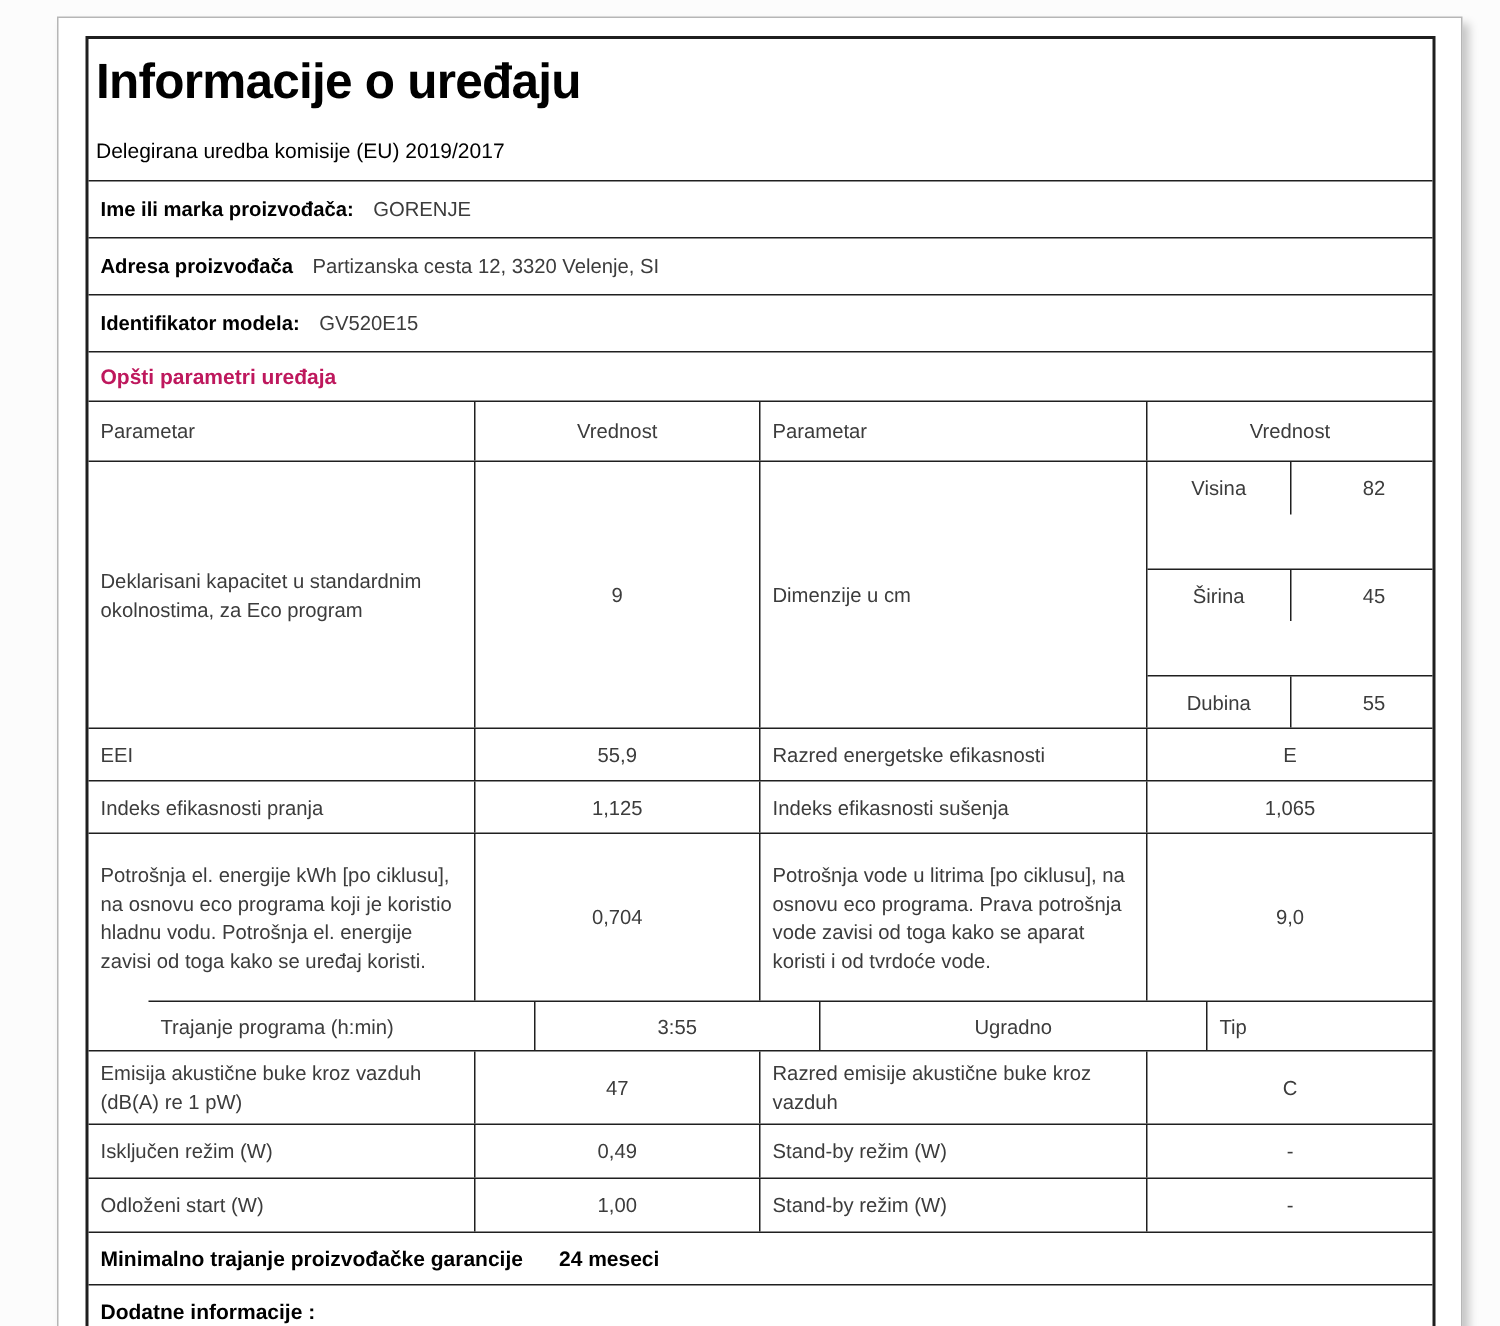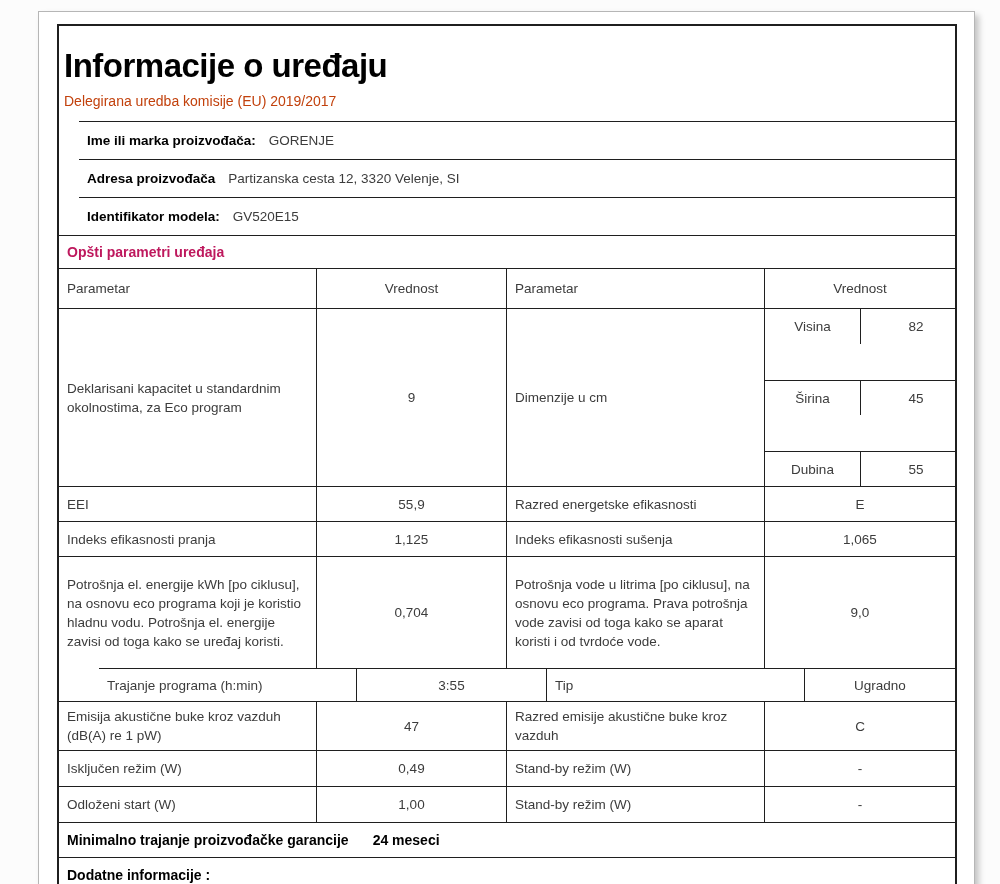--- a/index.html
+++ b/index.html
@@ -28,33 +28,31 @@
   }
 
   
   .title-block { padding: 10px 8px 12px 5px; min-height: 86px; }
   .doc-title {
     font-size: 33px;
     font-weight: bold;
     color: #000000;
     letter-spacing: -0.5px;
     line-height: 1.1;
-    margin-top: 12px;
-  }
-  .doc-subtitle { font-size: 14px; color: #c2410c; margin-top: 9px; }
+  }
+  .doc-subtitle { font-size: 14px; color: #000000; margin-top: 20px; }
 
   
   .info-row {
     border-top: 1px solid #1f1f1f;
     min-height: 38px;
     display: flex;
     align-items: center;
     padding: 4px 8px;
     font-size: 13.5px;
-    margin-left: 20px;
   }
   .info-row .lbl { font-weight: bold; color: #000000; }
   .info-row .val { margin-left: 13px; color: #3c3c3c; }
 
   .section-row {
     border-top: 1px solid #1f1f1f;
     min-height: 33px;
     display: flex;
     align-items: center;
     padding: 4px 8px;
@@ -186,22 +184,22 @@
       <div class="grid-row h-pot">
         <div class="c">Potrošnja el. energije kWh [po ciklusu], na osnovu eco programa koji je koristio hladnu vodu. Potrošnja el. energije zavisi od toga kako se uređaj koristi.</div>
         <div class="c v">0,704</div>
         <div class="c">Potrošnja vode u litrima [po ciklusu], na osnovu eco programa. Prava potrošnja vode zavisi od toga kako se aparat koristi i od tvrdoće vode.</div>
         <div class="c v">9,0</div>
       </div>
 
       <div class="grid-row h-33">
         <div class="c">Trajanje programa (h:min)</div>
         <div class="c v">3:55</div>
+        <div class="c v">Ugradno</div>
         <div class="c">Tip</div>
-        <div class="c v">Ugradno</div>
       </div>
 
       <div class="grid-row h-48">
         <div class="c">Emisija akustične buke kroz vazduh (dB(A) re 1 pW)</div>
         <div class="c v">47</div>
         <div class="c">Razred emisije akustične buke kroz vazduh</div>
         <div class="c v">C</div>
       </div>
 
       <div class="grid-row h-36">

